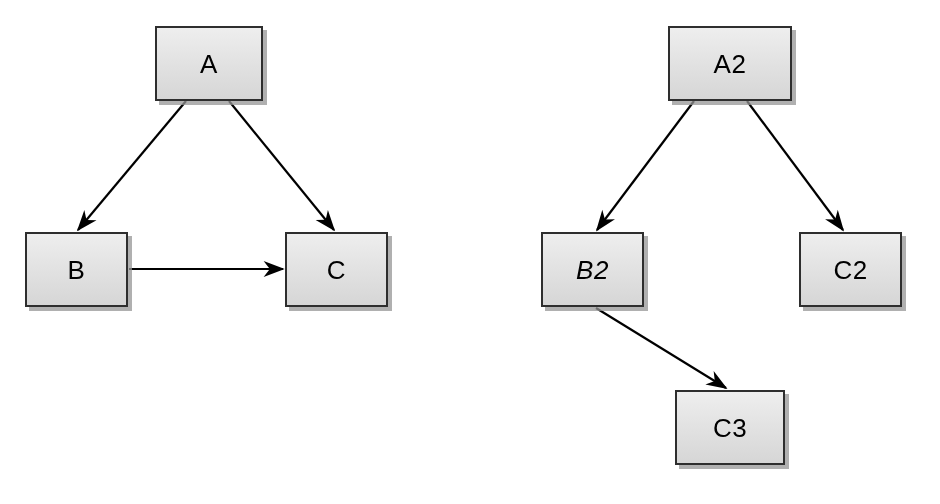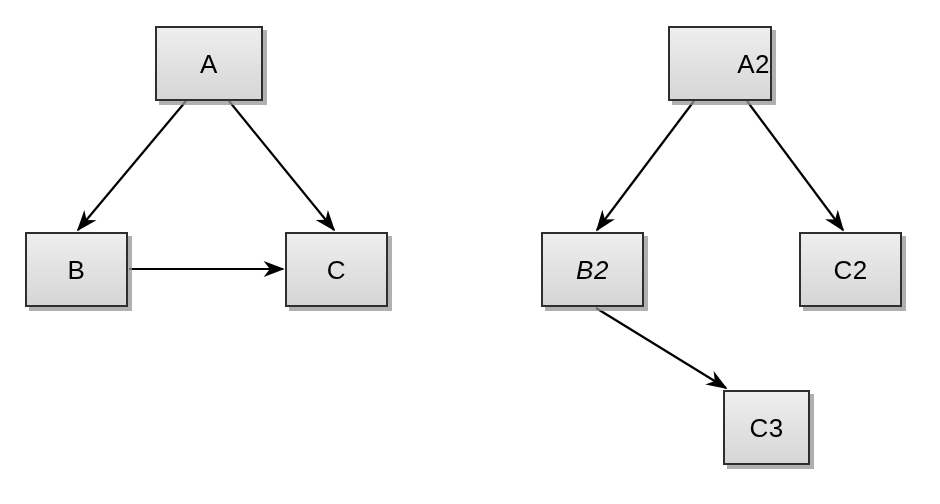--- a/index.html
+++ b/index.html
@@ -69,27 +69,27 @@
   <div id="nodes">
       <div class="node" style="left: 155px; top: 26px; width: 108px; height: 75px;">
         <span class="node-label">A</span>
       </div>
       <div class="node" style="left: 25px; top: 232px; width: 103px; height: 75px;">
         <span class="node-label">B</span>
       </div>
       <div class="node" style="left: 285px; top: 232px; width: 103px; height: 75px;">
         <span class="node-label">C</span>
       </div>
-      <div class="node" style="left: 668px; top: 26px; width: 104px; height: 75px; justify-content: flex-end;">
+      <div class="node" style="left: 668px; top: 26px; width: 124px; height: 75px;">
         <span class="node-label">A2</span>
       </div>
       <div class="node" style="left: 541px; top: 232px; width: 103px; height: 75px; font-style: italic;">
         <span class="node-label">B2</span>
       </div>
       <div class="node" style="left: 799px; top: 232px; width: 103px; height: 75px;">
         <span class="node-label">C2</span>
       </div>
-      <div class="node" style="left: 675px; top: 390px; width: 87px; height: 75px; margin-left: 48px;">
+      <div class="node" style="left: 675px; top: 390px; width: 110px; height: 75px;">
         <span class="node-label">C3</span>
       </div>
     </div>
 
 </div>
 
 </body></html>

